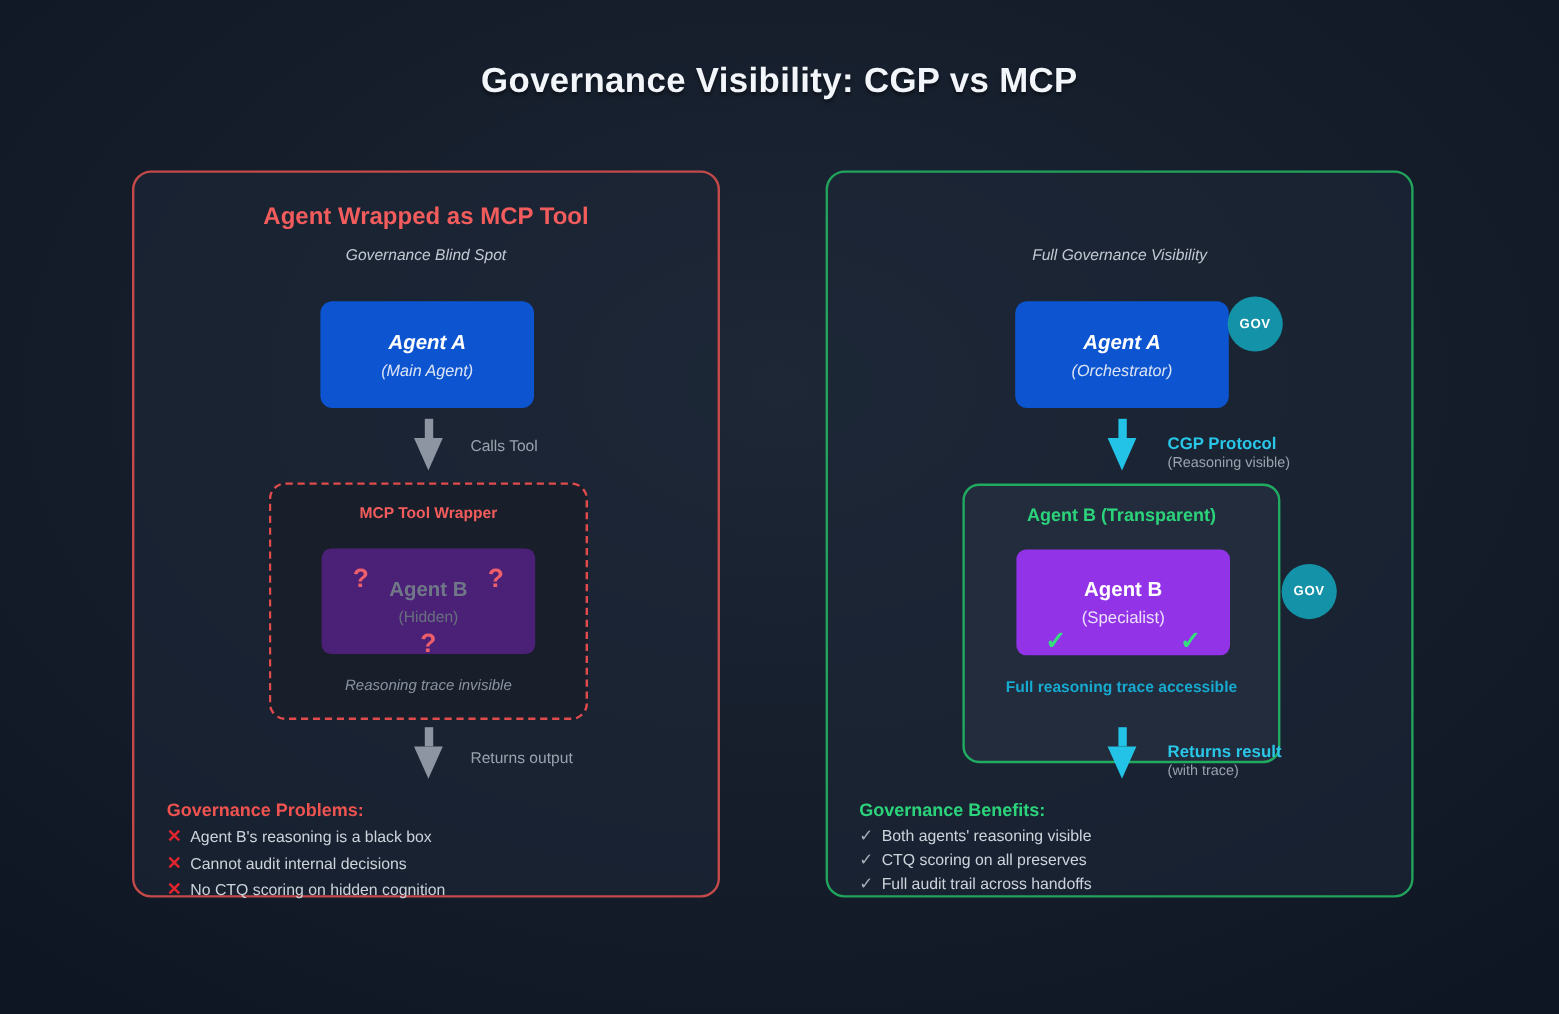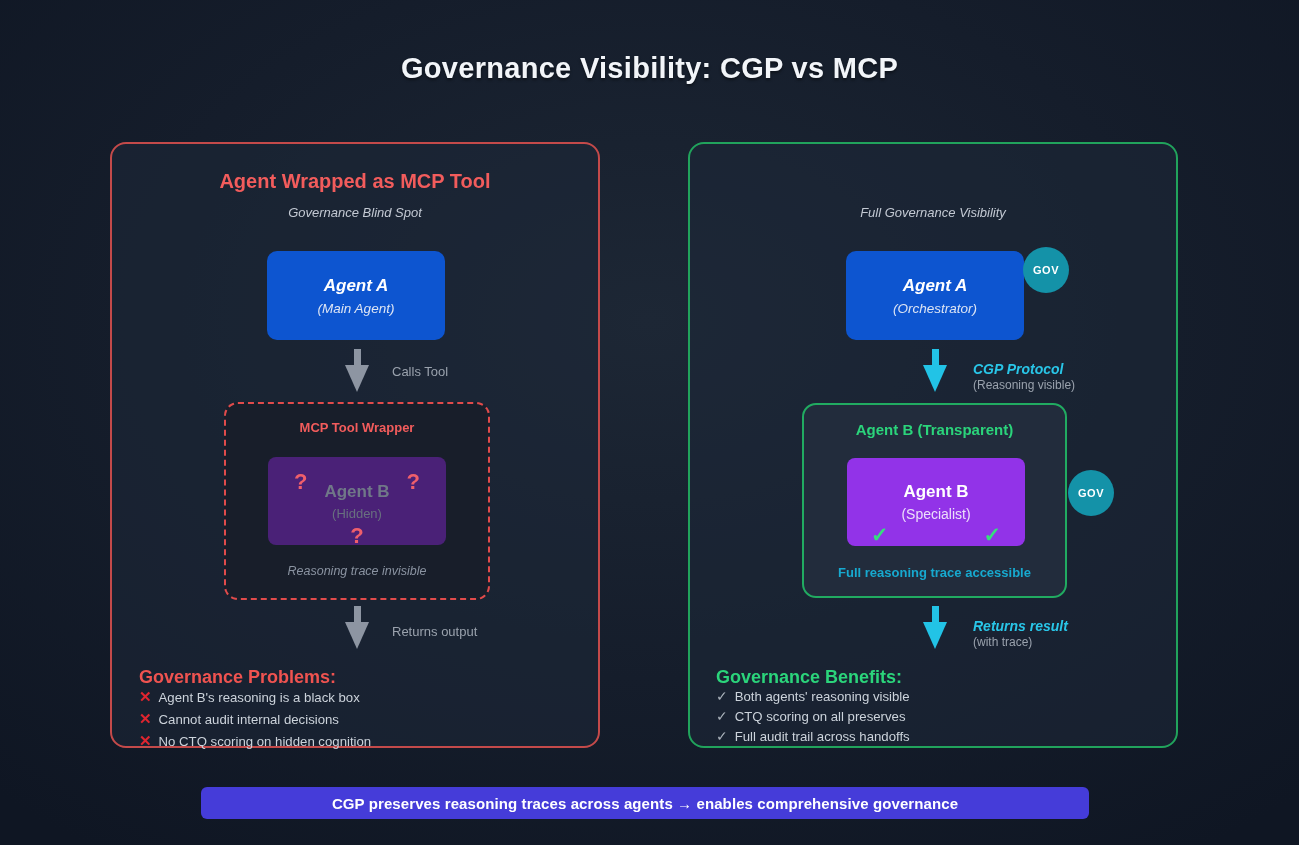--- a/index.html
+++ b/index.html
@@ -43,21 +43,21 @@
   .agent-box .agent-name { font-size:17px; font-weight:700; color:#ffffff; }
   .agent-box .agent-role { font-size:13.5px; color:#dde5f4; }
 
   .arrow { position:absolute; display:flex; flex-direction:column; align-items:center; }
   .arrow .stem { width:7px; height:16px; }
   .arrow .head { width:0; height:0; border-left:12px solid transparent; border-right:12px solid transparent; border-top:27px solid; }
   .arrow.gray .stem { background:#8d95a2; } .arrow.gray .head { border-top-color:#8d95a2; }
   .arrow.cyan .stem { background:#22c3e6; } .arrow.cyan .head { border-top-color:#22c3e6; }
 
   .flow-label      { position:absolute; font-size:13px; color:#9aa2ad; white-space:nowrap; }
-  .flow-label.cyan { color:#29c6e8; font-weight:700; font-size:14px;font-style:italic; }
+  .flow-label.cyan { color:#29c6e8; font-weight:700; font-size:14px; }
   .flow-sublabel   { position:absolute; font-size:12px; color:#9aa2ad; white-space:nowrap; }
 
   .mcp-wrapper {
     position:absolute; left:112px; top:258px; width:266px; height:198px;
     border:2px dashed #e14b4b; border-radius:14px; background:#181e2a;
   }
   .mcp-wrapper-title {
     position:absolute; top:16px; width:100%; text-align:center;
     font-size:13px; font-weight:700; color:#f25c5c;
   }
@@ -71,21 +71,21 @@
   .qmark { position:absolute; font-size:22px; font-weight:600; color:#ef5f6b; line-height:1; }
   .qmark.q-left   { left:26px; top:14px; }
   .qmark.q-right  { right:26px; top:14px; }
   .qmark.q-bottom { left:50%; transform:translateX(-50%); bottom:-2px; }
   .wrapper-note {
     position:absolute; top:160px; width:100%; text-align:center;
     font-size:12.5px; font-style:italic; color:#8a93a1;
   }
 
   .transparent-box {
-    position:absolute; left:112px; top:259px; width:265px; height:195px;
+    position:absolute; left:112px; top:259px; width:265px; height:233px;
     border:2px solid #21ab61; border-radius:14px; background:#222c3c;
   }
   .transparent-title {
     position:absolute; top:16px; width:100%; text-align:center;
     font-size:15px; font-weight:700; color:#2bd47b;
   }
   .specialist-box {
     position:absolute; left:43px; top:53px; width:178px; height:88px;
     background:#9233e8; border-radius:8px;
     display:flex; flex-direction:column; align-items:center; justify-content:center; gap:4px;
@@ -99,21 +99,21 @@
     position:absolute; top:160px; width:100%; text-align:center;
     font-size:13px; font-weight:700; color:#17a9cf;
   }
 
   .gov-badge {
     position:absolute; width:46px; height:46px; border-radius:50%;
     background:#1492a8; color:#ffffff; font-size:11px; font-weight:700; letter-spacing:.5px;
     display:flex; align-items:center; justify-content:center;
   }
 
-  .list-title { position:absolute; font-size:18px; font-weight:700; }
+  .list-title { position:absolute; font-size:15px; font-weight:700; }
   .list-title.red   { color:#ef5350; }
   .list-title.green { color:#2bd47b; }
   .item-list { position:absolute; display:flex; flex-direction:column; gap:4px; }
   .list-item { display:flex; align-items:center; font-size:13.2px; color:#ccd3db; white-space:nowrap; }
   .item-icon { margin-right:7px; }
   .item-icon.x { color:#e0252f; font-weight:800; font-size:15px; }
   .item-icon.check { color:#a9b1ba; font-size:14px; }
 
   .banner {
     position:absolute; left:201px; top:787px; width:888px; height:32px;
@@ -224,17 +224,14 @@
         <span class="item-icon check">✓</span>
         <span>CTQ scoring on all preserves</span>
       </div>
       <div class="list-item">
         <span class="item-icon check">✓</span>
         <span>Full audit trail across handoffs</span>
       </div>
     </div>
   </div>
 
-  <div class="banner">
-    <div class="banner-text">CGP preserves reasoning traces across agents → enables comprehensive governance</div>
-  </div>
 
 </div>
 
 </body></html>

